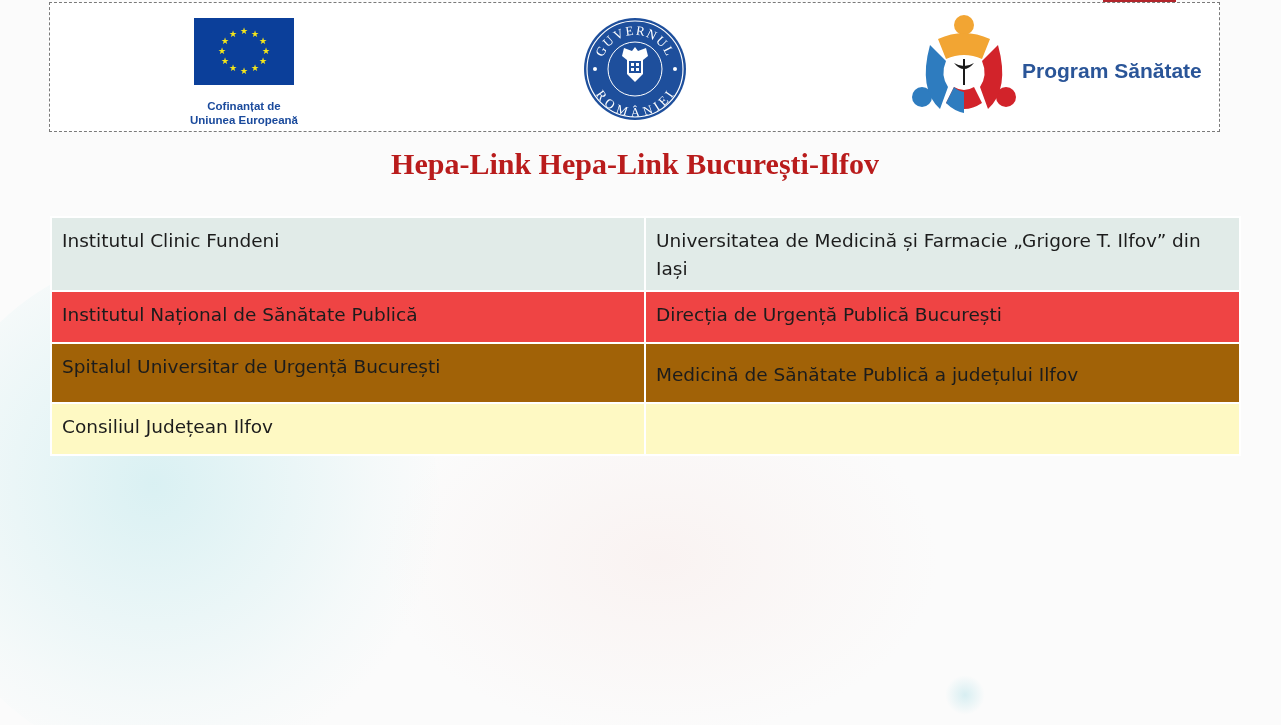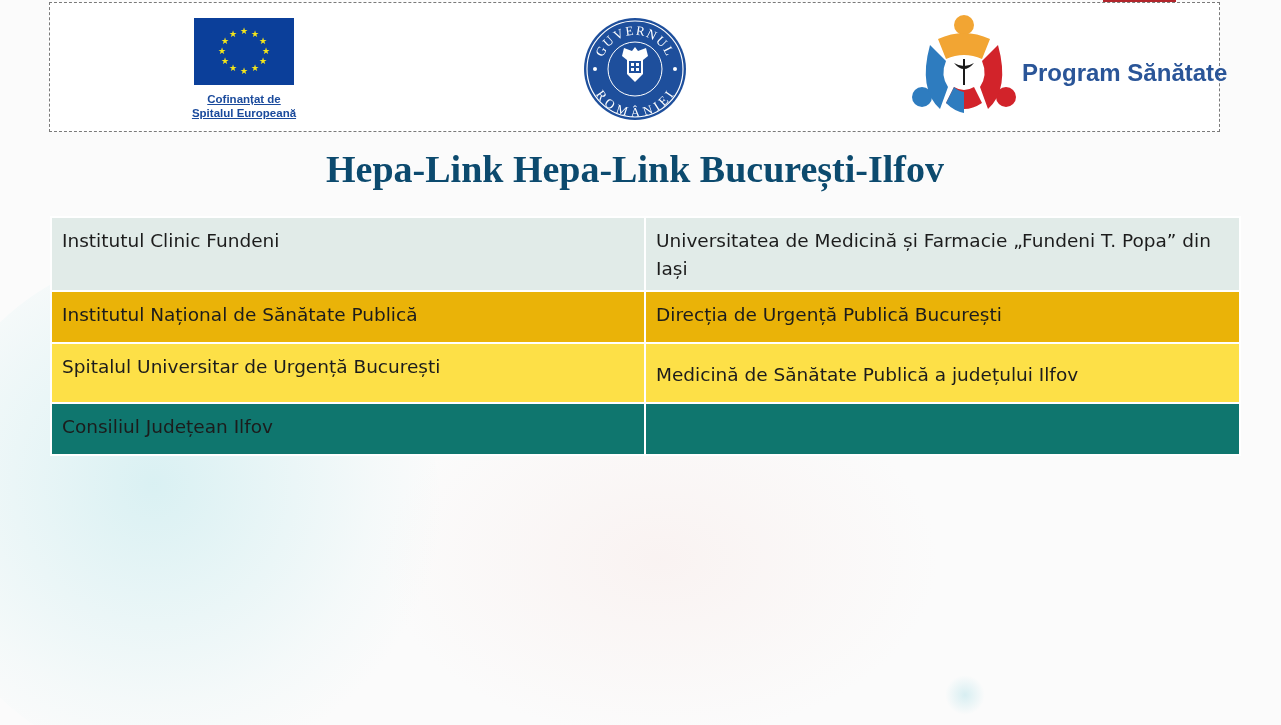--- a/index.html
+++ b/index.html
@@ -26,44 +26,44 @@
     border:1px dashed #7a7a7a; background:#ffffff; box-sizing:border-box;
   }
   .red-tab {
     position:absolute; left:1103px; top:0px; width:73px; height:3px; background:#b3262c;
   }
   .eu { position:absolute; left:143px; top:15px; width:102px; text-align:center; }
   .eu-flag {
     width:100px; height:67px; background:#0b3f9a; margin:0 auto; position:relative;
   }
   .eu-caption {
-    margin-top:7px; color:#1a4a9c; font-weight:bold; font-size:11.5px; line-height:14px;
-    white-space:nowrap; margin-left:-20px; margin-right:-20px;text-decoration:underline;
+    margin-top:14px; color:#1a4a9c; font-weight:bold; font-size:11.5px; line-height:14px;
+    white-space:nowrap; margin-left:-20px; margin-right:-20px;
   }
   .gov { position:absolute; left:533px; top:14px; width:104px; height:104px; }
   .prog { position:absolute; left:860px; top:12px; width:300px; height:106px; }
   .prog-text {
-    position:absolute; left:112px; top:44px; color:#2a5598; font-weight:bold; font-size:24px; white-space:nowrap;
+    position:absolute; left:112px; top:44px; color:#2a5598; font-weight:bold; font-size:21px; white-space:nowrap;
   }
   .title {
     position:absolute; left:0; width:1270px; top:147px; text-align:center;
-    font-family:"Liberation Serif", serif; font-weight:bold; font-size:38px; color:#0c4a6e;
+    font-family:"Liberation Serif", serif; font-weight:bold; font-size:30px; color:#b91c1c;
   }
   table.partners {
     position:absolute; left:50px; top:216px; width:1189px;
     border-collapse:collapse; table-layout:fixed;
     font-family:"DejaVu Sans", sans-serif; font-size:18.5px; color:#1c1c1c;
   }
   table.partners td {
     border:2px solid #ffffff; vertical-align:top; padding:9px 10px 7px 10px; line-height:28px;
   }
   tr.r0 td { background:#e1ebe8; height:46px; }
-  tr.r1 td { background:#eab308; height:34px; }
-  tr.r2 td { background:#fde047; height:34px; }
-  tr.r3 td { background:#0f766e; height:34px; }
+  tr.r1 td { background:#ef4444; height:34px; }
+  tr.r2 td { background:#a16207; height:34px; }
+  tr.r3 td { background:#fef9c3; height:34px; }
   tr.r2 td.col-b { padding-top:17px; }
 </style>
 </head>
 <body>
 
 <div class="bg-teal"></div>
 <div class="bg-hands"></div>
 <div class="bg-dot"></div>
 
 <div class="red-tab"></div>
@@ -83,21 +83,21 @@
             <text x="39" y="53">★</text>
             <text x="31" y="46">★</text>
           <text x="28" y="36">★</text>
             <text x="31" y="26">★</text>
             <text x="39" y="19">★</text>
         </g>
       </svg>
     </div>
     <div class="eu-caption">
       <div>Cofinanțat de</div>
-      <div>Spitalul Europeană</div>
+      <div>Uniunea Europeană</div>
     </div>
   </div>
 
   <div class="gov">
     <svg width="104" height="104" viewBox="0 0 104 104">
       <defs>
         <path id="arcTop" d="M 18 52 A 34 34 0 0 1 86 52"></path>
         <path id="arcBot" d="M 16 54 A 36 36 0 0 0 88 54"></path>
       </defs>
       <circle cx="52" cy="52" r="51" fill="#1e4f9c"></circle>
@@ -140,21 +140,21 @@
 <div class="title">Hepa-Link Hepa-Link București-Ilfov</div>
 
 <table class="partners">
   <colgroup>
       <col style="width:594px">
       <col style="width:595px">
     </colgroup>
   <tbody>
       <tr class="r0">
     <td class="col-a">Institutul Clinic Fundeni</td>
-    <td class="col-b">Universitatea de Medicină și Farmacie „Fundeni T. Popa” din Iași</td>
+    <td class="col-b">Universitatea de Medicină și Farmacie „Grigore T. Ilfov” din Iași</td>
   </tr>
   <tr class="r1">
     <td class="col-a">Institutul Național de Sănătate Publică</td>
     <td class="col-b">Direcția de Urgență Publică București</td>
   </tr>
   <tr class="r2">
     <td class="col-a">Spitalul Universitar de Urgență București</td>
     <td class="col-b">Medicină de Sănătate Publică a județului Ilfov</td>
   </tr>
   <tr class="r3">

